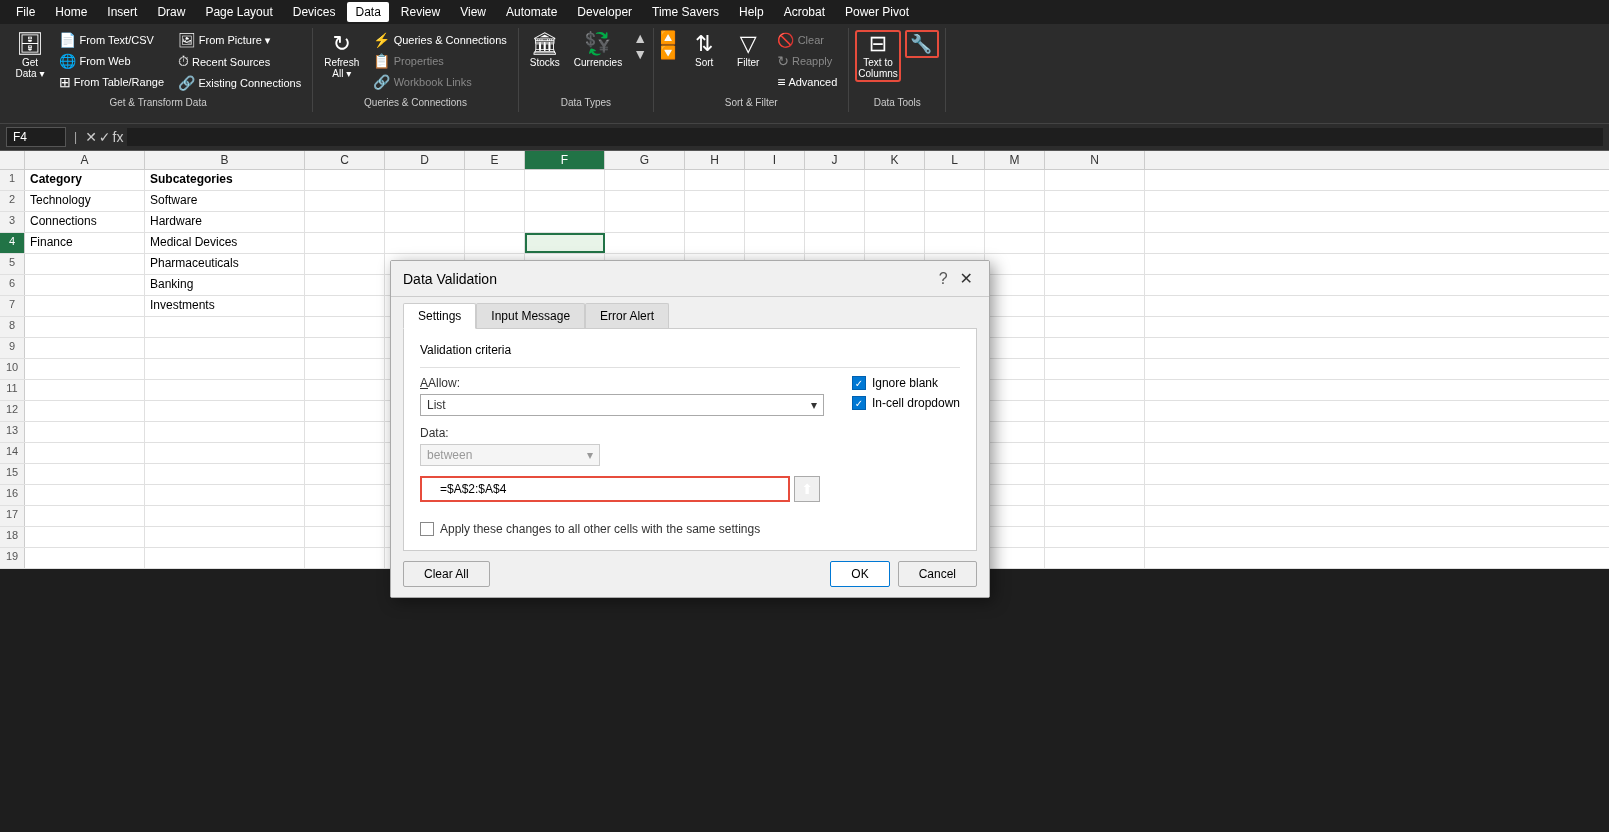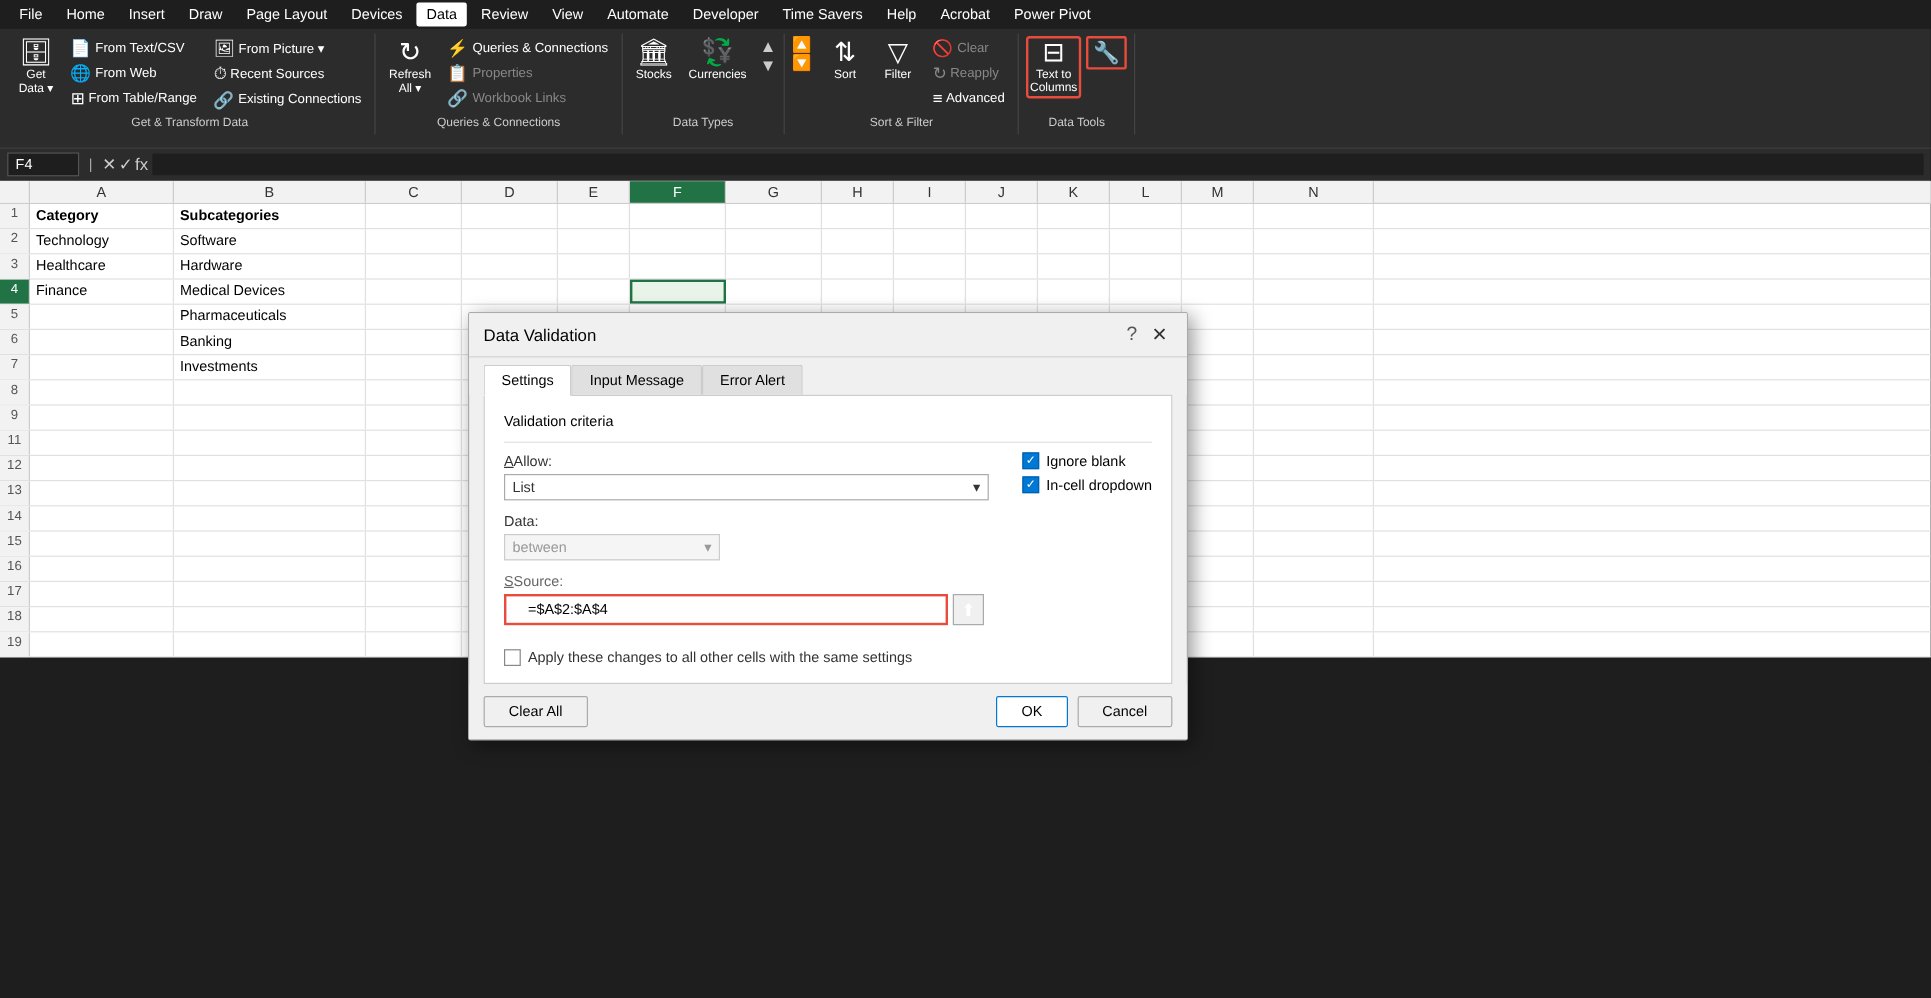--- a/index.html
+++ b/index.html
@@ -641,21 +641,21 @@
       <div class="sheet-cell" style="width:60px;"></div>
       <div class="sheet-cell" style="width:60px;"></div>
       <div class="sheet-cell" style="width:60px;"></div>
       <div class="sheet-cell" style="width:60px;"></div>
       <div class="sheet-cell" style="width:60px;"></div>
       <div class="sheet-cell" style="width:100px;"></div>
     </div>
 
     <div class="sheet-row">
       <div class="row-num">3</div>
-      <div class="sheet-cell" style="width:120px;">Healthcare</div>
+      <div class="sheet-cell" style="width:120px;">Connections</div>
       <div class="sheet-cell" style="width:160px;">Hardware</div>
       <div class="sheet-cell" style="width:80px;"></div>
       <div class="sheet-cell" style="width:80px;"></div>
       <div class="sheet-cell" style="width:60px;"></div>
       <div class="sheet-cell" style="width:80px;"></div>
       <div class="sheet-cell" style="width:80px;"></div>
       <div class="sheet-cell" style="width:60px;"></div>
       <div class="sheet-cell" style="width:60px;"></div>
       <div class="sheet-cell" style="width:60px;"></div>
       <div class="sheet-cell" style="width:60px;"></div>
@@ -748,20 +748,37 @@
         <div class="sheet-cell" style="width: 60px;"></div>
         <div class="sheet-cell" style="width: 60px;"></div>
         <div class="sheet-cell" style="width: 60px;"></div>
         <div class="sheet-cell" style="width: 60px;"></div>
         <div class="sheet-cell" style="width: 60px;"></div>
         <div class="sheet-cell" style="width: 60px;"></div>
         <div class="sheet-cell" style="width: 100px;"></div>
       </div>
       <div class="sheet-row">
         <div class="row-num">9</div>
+        <div class="sheet-cell" style="width: 120px;"></div>
+        <div class="sheet-cell" style="width: 160px;"></div>
+        <div class="sheet-cell" style="width: 80px;"></div>
+        <div class="sheet-cell" style="width: 80px;"></div>
+        <div class="sheet-cell" style="width: 60px;"></div>
+        <div class="sheet-cell" style="width: 80px;"></div>
+        <div class="sheet-cell" style="width: 80px;"></div>
+        <div class="sheet-cell" style="width: 60px;"></div>
+        <div class="sheet-cell" style="width: 60px;"></div>
+        <div class="sheet-cell" style="width: 60px;"></div>
+        <div class="sheet-cell" style="width: 60px;"></div>
+        <div class="sheet-cell" style="width: 60px;"></div>
+        <div class="sheet-cell" style="width: 60px;"></div>
+        <div class="sheet-cell" style="width: 100px;"></div>
+      </div>
+      <div class="sheet-row">
+        <div class="row-num">10</div>
         <div class="sheet-cell" style="width: 120px;"></div>
         <div class="sheet-cell" style="width: 160px;"></div>
         <div class="sheet-cell" style="width: 80px;"></div>
         <div class="sheet-cell" style="width: 80px;"></div>
         <div class="sheet-cell" style="width: 60px;"></div>
         <div class="sheet-cell" style="width: 80px;"></div>
         <div class="sheet-cell" style="width: 80px;"></div>
         <div class="sheet-cell" style="width: 60px;"></div>
         <div class="sheet-cell" style="width: 60px;"></div>
         <div class="sheet-cell" style="width: 60px;"></div>
@@ -976,23 +993,20 @@
             <span>Data:</span>
           </div>
           <div class="form-select-disabled">
             <span>between</span>
             <span>▾</span>
           </div>
         </div>
       </div>
 
       <div class="source-section">
-        <div class="source-label">
-          <span class="underline-label">S</span><span>Source:</span>
-        </div>
         <div class="source-input-row">
           <div class="source-input-box highlight-border">
             <span>=$A$2:$A$4</span>
           </div>
           <div class="source-collapse-btn">
             <span>⬆</span>
           </div>
         </div>
       </div>
 

